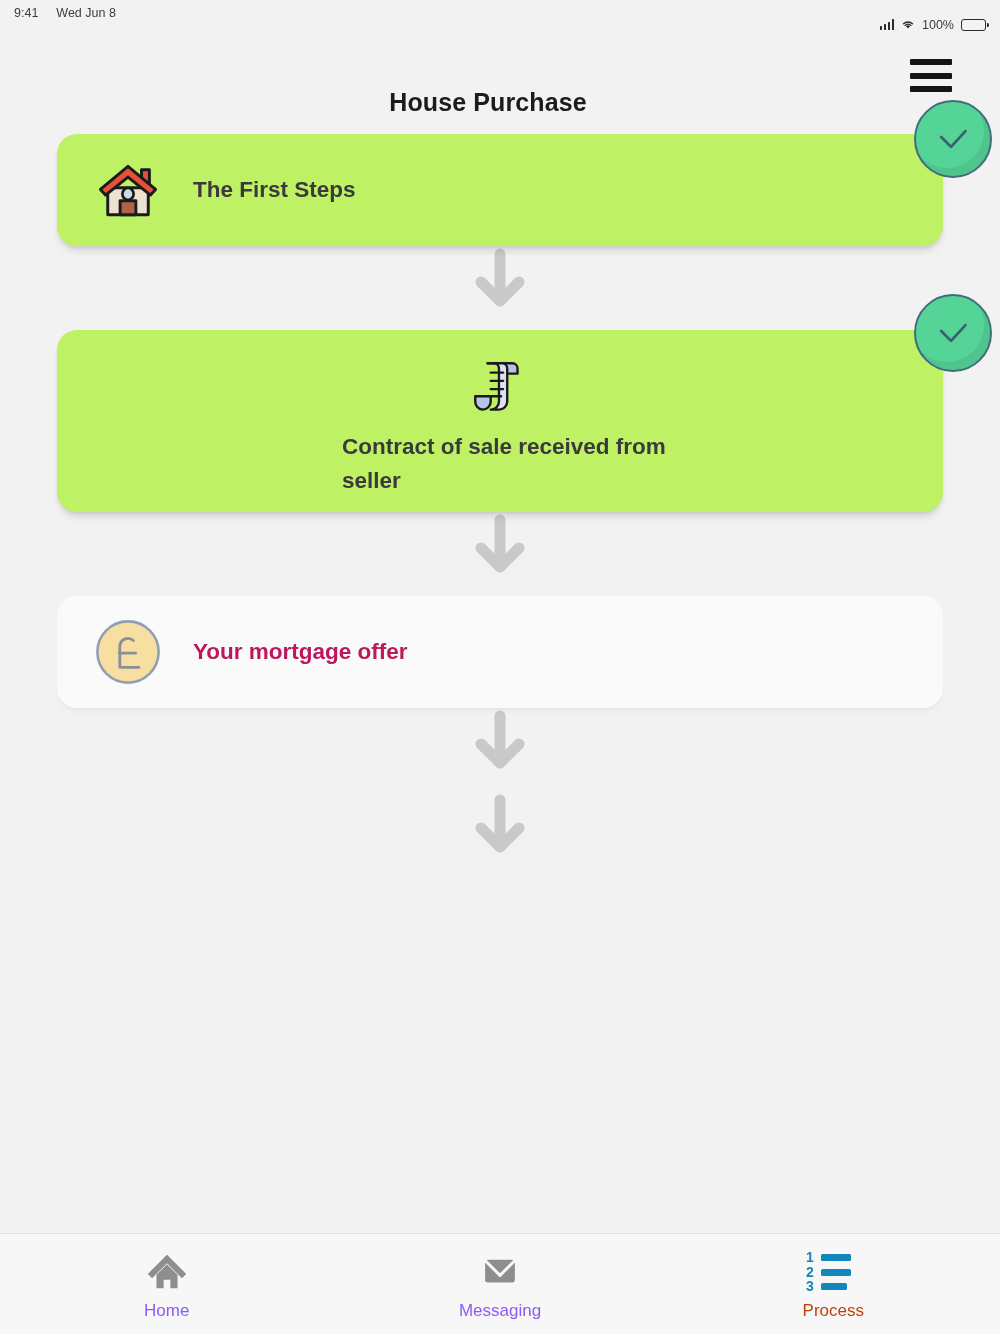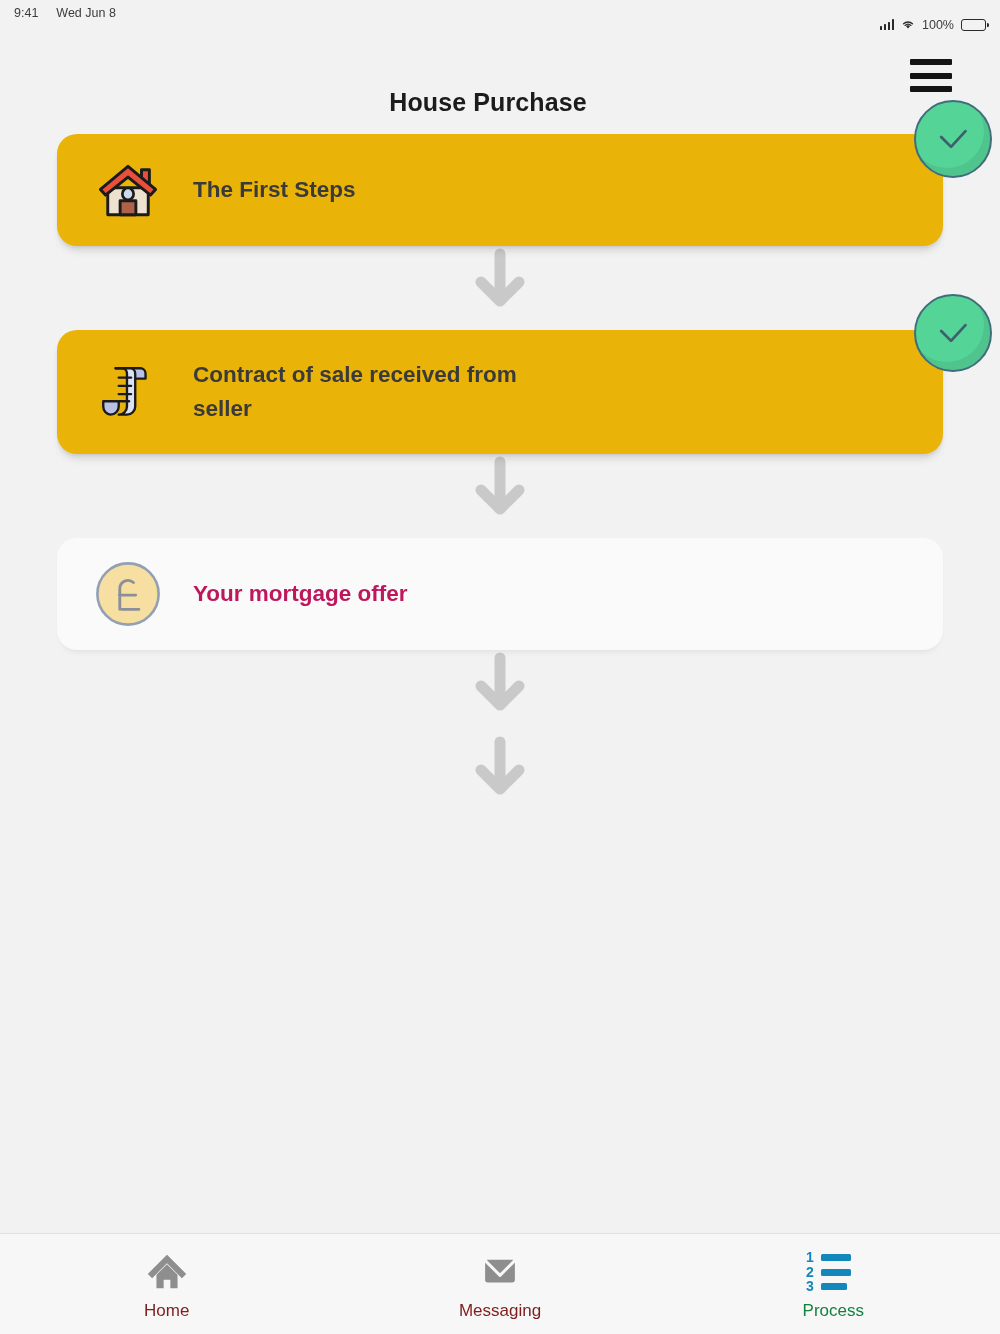--- a/index.html
+++ b/index.html
@@ -52,21 +52,21 @@
   
   .flow { position:absolute; top:134px; left:0; width:1000px; }
 
   .step { position:relative; width:1000px; }
   .card {
     position:relative; margin:0 auto; width:886px; min-height:112px;
     border-radius:20px; display:flex; align-items:center;
     padding:14px 28px;
   }
   .card.active {
-    background:#eab308;
+    background:#bef264;
     box-shadow:0 7px 9px -3px rgba(0,0,0,.14), 0 2px 3px rgba(0,0,0,.05);
   }
   .card.inactive {
     background:#fafafa;
     box-shadow:0 5px 7px -4px rgba(0,0,0,.09);
   }
   .card-icon { width:86px; flex:0 0 86px; display:flex; align-items:center; justify-content:center; }
   .card-label { font-size:22.5px; font-weight:bold; color:#3a3a3a; line-height:1.5; padding-left:22px; }
   .card.inactive .card-label { font-weight:bold; color:#be185d; }
 
@@ -83,22 +83,22 @@
   .arrow svg { display:block; }
 
   
   .tabbar {
     position:absolute; bottom:0; left:0; width:1000px; height:101px;
     background:#f7f7f7; border-top:1px solid #e1e1e1;
     display:flex; align-items:flex-start; padding-top:14px;
   }
   .tab { flex:1; display:flex; flex-direction:column; align-items:center; gap:7px; cursor:pointer; }
   .tab-icon { height:46px; display:flex; align-items:center; justify-content:center; }
-  .tab-label { font-size:17px; color:#7f1d1d; }
-  .tab.active .tab-label { color:#15803d; }
+  .tab-label { font-size:17px; color:#8b5cf6; }
+  .tab.active .tab-label { color:#c2410c; }
 </style>
 </head>
 <body>
 
 <div class="screen">
 
   <div class="statusbar">
     <div class="sb-left">
       <span>9:41</span>
       <span>Wed Jun 8</span>
@@ -154,21 +154,21 @@
     </div>
 
     <div class="arrow" style="height:84px;">
       <svg viewBox="0 0 56 68" width="56" height="68">
         <path d="M28 8 v42" stroke="#c9c9c9" stroke-width="11" stroke-linecap="round" fill="none"></path>
         <path d="M9 36 L28 55 L47 36" stroke="#c9c9c9" stroke-width="11" stroke-linecap="round" stroke-linejoin="round" fill="none"></path>
       </svg>
     </div>
 
     <div class="step">
-      <div class="card active" style="min-height:124px;">
+      <div class="card active" style="min-height:124px;flex-direction:column;">
         <div class="card-icon">
           <svg viewBox="0 0 64 64" width="66" height="70">
             <path d="M20 9h24a5 5 0 0 1 5 5v5H38v-5a5 5 0 0 0-5-5z" fill="#B8C2E4" stroke="#1b1b1b" stroke-width="2.3" stroke-linejoin="round"></path>
             <path d="M20 9h14a5 5 0 0 1 5 5v32a8 8 0 0 1-8 8H23a8 8 0 0 0 8-8V14a5 5 0 0 0-5-5z" fill="#DCE2F6" stroke="#1b1b1b" stroke-width="2.3" stroke-linejoin="round"></path>
             <path d="M8 41h15v5a8 8 0 0 1-8 8 8 8 0 0 1-7-8z" fill="#B8C2E4" stroke="#1b1b1b" stroke-width="2.3" stroke-linejoin="round"></path>
             <g stroke="#1b1b1b" stroke-width="2.3" stroke-linecap="round">
               <path d="M23 18h12"></path>
                 <path d="M23 26h12"></path>
                 <path d="M23 34h12"></path>
                 <path d="M23 41h10"></path>

